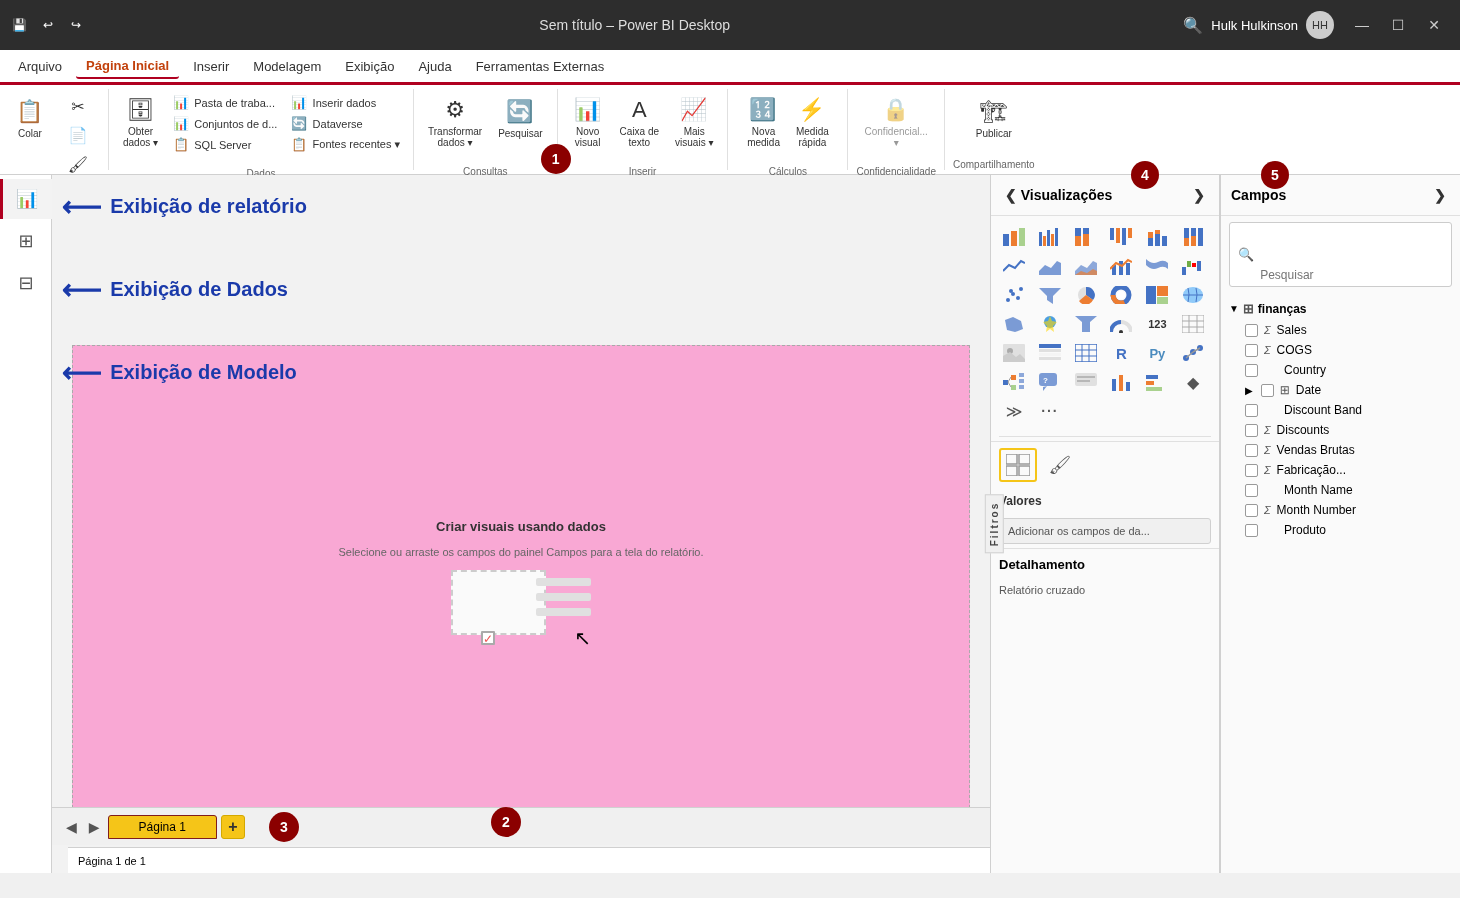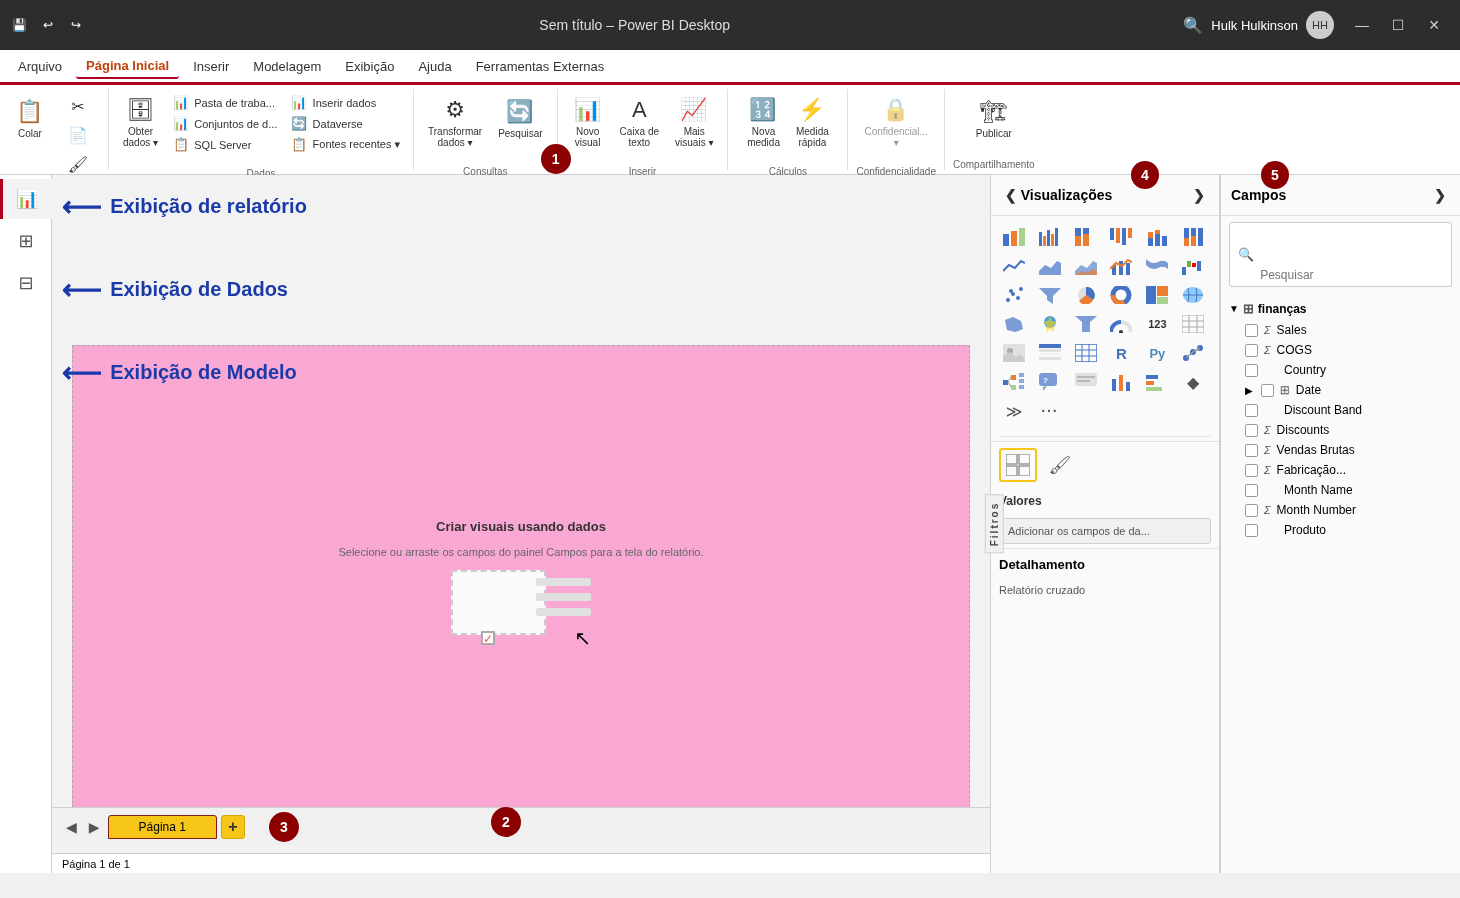--- a/index.html
+++ b/index.html
@@ -587,21 +587,21 @@
     </div>
 
     <div style="position:absolute; bottom:28px; left:0; right:0; height:38px; background:#f0f0f0; border-top:1px solid #d0d0d0; display:flex; align-items:center; padding:0 10px; gap:4px;">
       <span class="page-tab-nav">◀</span>
       <span class="page-tab-nav">▶</span>
       <div class="page-tab">Página 1</div>
       <div class="page-tab-add">+</div>
 
       <div class="annotation-circle" style="position:relative; margin-left:20px;">3</div>
     </div>
-    <div style="position:absolute; bottom:0; left:0; right:0; height:20px; background:#fff; border-top:1px solid #d0d0d0; display:flex; align-items:center; padding:0 10px; font-size:11px;">
+    <div style="position:absolute; bottom:0; left:16px; right:0; height:26px; background:#fff; border-top:1px solid #d0d0d0; display:flex; align-items:center; padding:0 10px; font-size:11px;">
       <span>Página 1 de 1</span>
     </div>
   </div>
 
   <div class="viz-panel" style="width:230px; position:relative;">
 
     <div style="position:absolute; left:-26px; top:50%; transform:translateY(-50%) rotate(-90deg); font-size:10px; font-weight:600; color:#444; letter-spacing:2px; white-space:nowrap; background:#f0f0f0; padding:3px 6px; border:1px solid #d0d0d0; z-index:10;">Filtros</div>
 
     <div class="viz-panel-header" style="position:relative;">
       <div class="panel-collapse-btn">❮</div>

